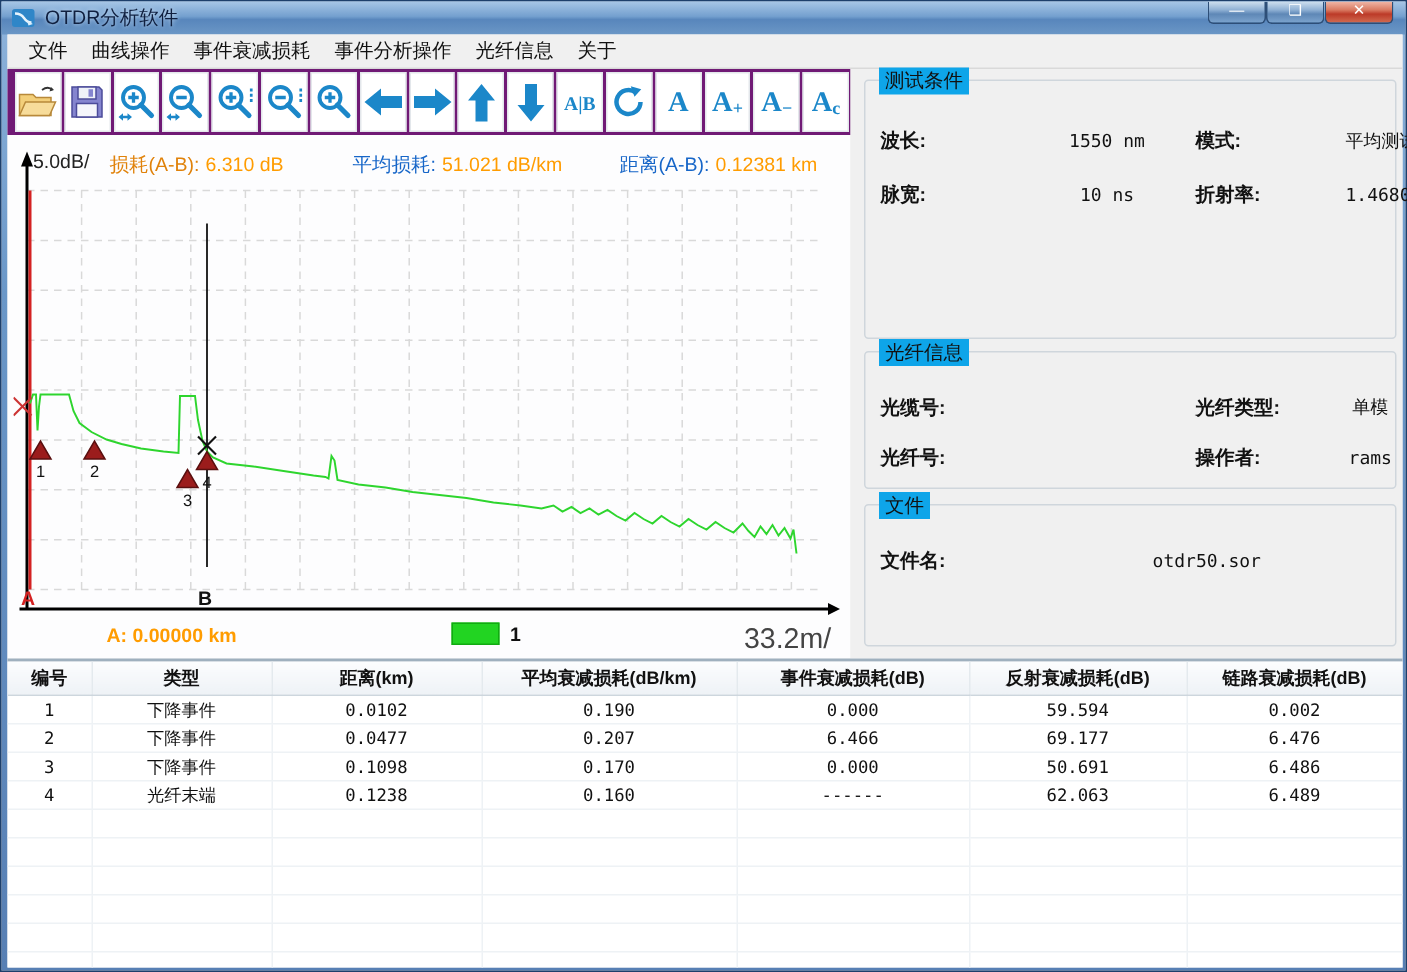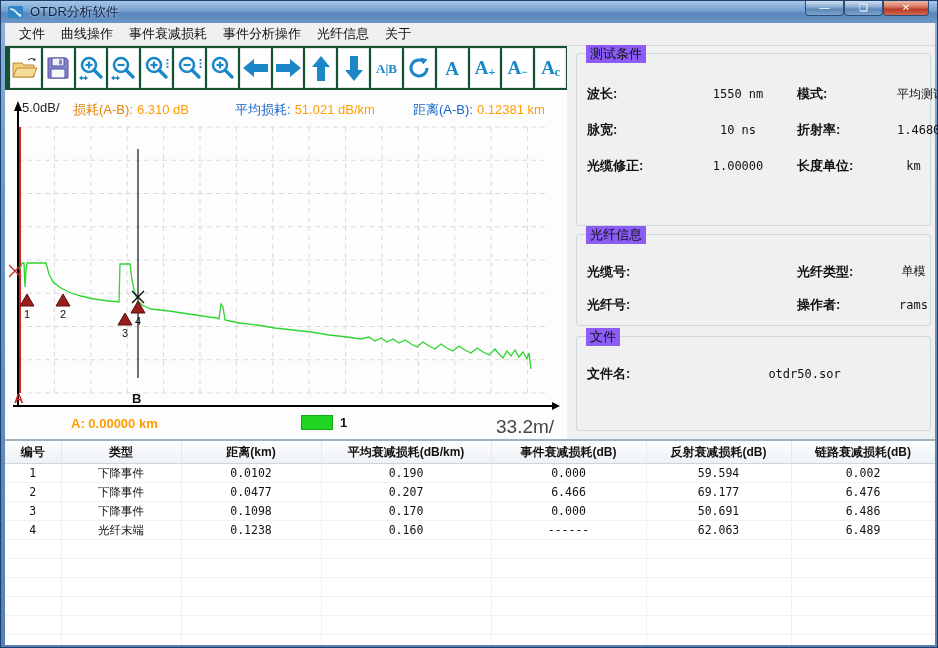--- a/index.html
+++ b/index.html
@@ -18,21 +18,21 @@
     font-size:10px;line-height:10px;color:#fff;box-sizing:border-box;
     border:1px solid #2d4e77;border-top:none;border-radius:0 0 4px 4px;
     background:linear-gradient(#cfe0ef,#8fb0d4 40%,#5e87b6 60%,#7ba3cd);cursor:default;}
   .win-btn.close{width:46px;background:linear-gradient(#f0b8a8,#d97a62 40%,#bc3a28 60%,#d06a50);}
   
   .content{position:absolute;left:4px;top:22px;width:930px;height:622px;background:#f0f0f0;}
   .menu-bar{position:absolute;left:0;top:0;width:930px;height:23px;display:flex;align-items:center;
     background:#f0f0f0;border-bottom:1px solid #d9d9d9;padding-left:6px;box-sizing:border-box;}
   .menu-item{padding:2px 8px;font-size:13px;color:#111;}
   
-  .toolbar{position:absolute;left:0;top:23px;width:562px;height:44px;background:#14532d;
+  .toolbar{position:absolute;left:0;top:23px;width:562px;height:44px;background:#701a75;
     display:flex;align-items:center;padding-left:4px;box-sizing:border-box;}
   .tb-btn{width:31px;height:40px;margin:0 1px;background:#fff;border:1px solid #e3e7eb;
     display:flex;align-items:center;justify-content:center;box-sizing:border-box;}
   .tb-btn svg{display:block;}
   .tb-text{font-family:"Liberation Serif",serif;font-weight:bold;color:#1b87c9;font-size:19px;line-height:1;}
   .tb-text.ab{font-size:13px;}
   .tb-suffix{font-size:12px;vertical-align:-2px;}
   
   .chart-panel{position:absolute;left:0;top:67px;width:562px;height:349px;background:#fdfdfe;}
   .chart-plot{position:absolute;left:4px;top:7px;width:552px;height:314px;}
@@ -46,21 +46,21 @@
   .chart-bottom{position:absolute;left:0;top:321px;width:562px;height:28px;}
   .a-position{position:absolute;left:66px;top:5px;font-size:13px;font-weight:bold;color:#ff9c00;}
   .trace-legend{position:absolute;left:296px;top:4px;display:flex;align-items:center;}
   .legend-swatch{width:30px;height:13px;background:#22d422;border:1px solid #11aa11;}
   .legend-label{margin-left:7px;font-size:13px;font-weight:bold;color:#111;}
   .x-scale{position:absolute;left:491px;top:5px;font-size:19px;color:#444;}
   
   .right-panel{position:absolute;left:562px;top:23px;width:368px;height:393px;background:#f0f0f0;}
   .group-box{position:absolute;left:9px;width:355px;box-sizing:border-box;
     border:1px solid #cfd6dc;border-radius:3px;}
-  .group-title{position:absolute;top:-9px;left:9px;background:#8b5cf6;padding:0 4px;
+  .group-title{position:absolute;top:-9px;left:9px;background:#0ea5e9;padding:0 4px;
     font-size:13px;color:#111;}
   .gb-test{top:7px;height:173px;padding-top:22px;}
   .gb-fiber{top:188px;height:92px;padding-top:20px;}
   .gb-file{top:290px;height:95px;padding-top:20px;}
   .panel-row{display:grid;grid-template-columns:92px 118px 100px 1fr;align-items:center;
     height:36px;padding-left:10px;}
   .gb-fiber .panel-row,.gb-file .panel-row{height:33px;}
   .panel-row.single{grid-template-columns:92px 1fr;}
   .panel-label{font-size:13px;font-weight:bold;color:#111;white-space:nowrap;}
   .panel-value{font-family:"DejaVu Sans Mono",monospace;font-size:12px;color:#111;white-space:pre;text-align:center;}
@@ -288,26 +288,20 @@
               <span class="panel-value">1550 nm</span>
               <span class="panel-label">模式:</span>
               <span class="panel-value">平均测试</span>
             </div>
             <div class="panel-row">
               <span class="panel-label">脉宽:</span>
               <span class="panel-value">10 ns</span>
               <span class="panel-label">折射率:</span>
               <span class="panel-value">1.46800</span>
             </div>
-            <div class="panel-row">
-              <span class="panel-label">光缆修正:</span>
-              <span class="panel-value">1.00000</span>
-              <span class="panel-label">长度单位:</span>
-              <span class="panel-value">km</span>
-            </div>
           </div>
       </div>
       <div class="group-box gb-fiber">
         <span class="group-title">光纤信息</span>
         <div class="gb-rows">
             <div class="panel-row">
               <span class="panel-label">光缆号:</span>
               <span class="panel-value"></span>
               <span class="panel-label">光纤类型:</span>
               <span class="panel-value">单模</span>

